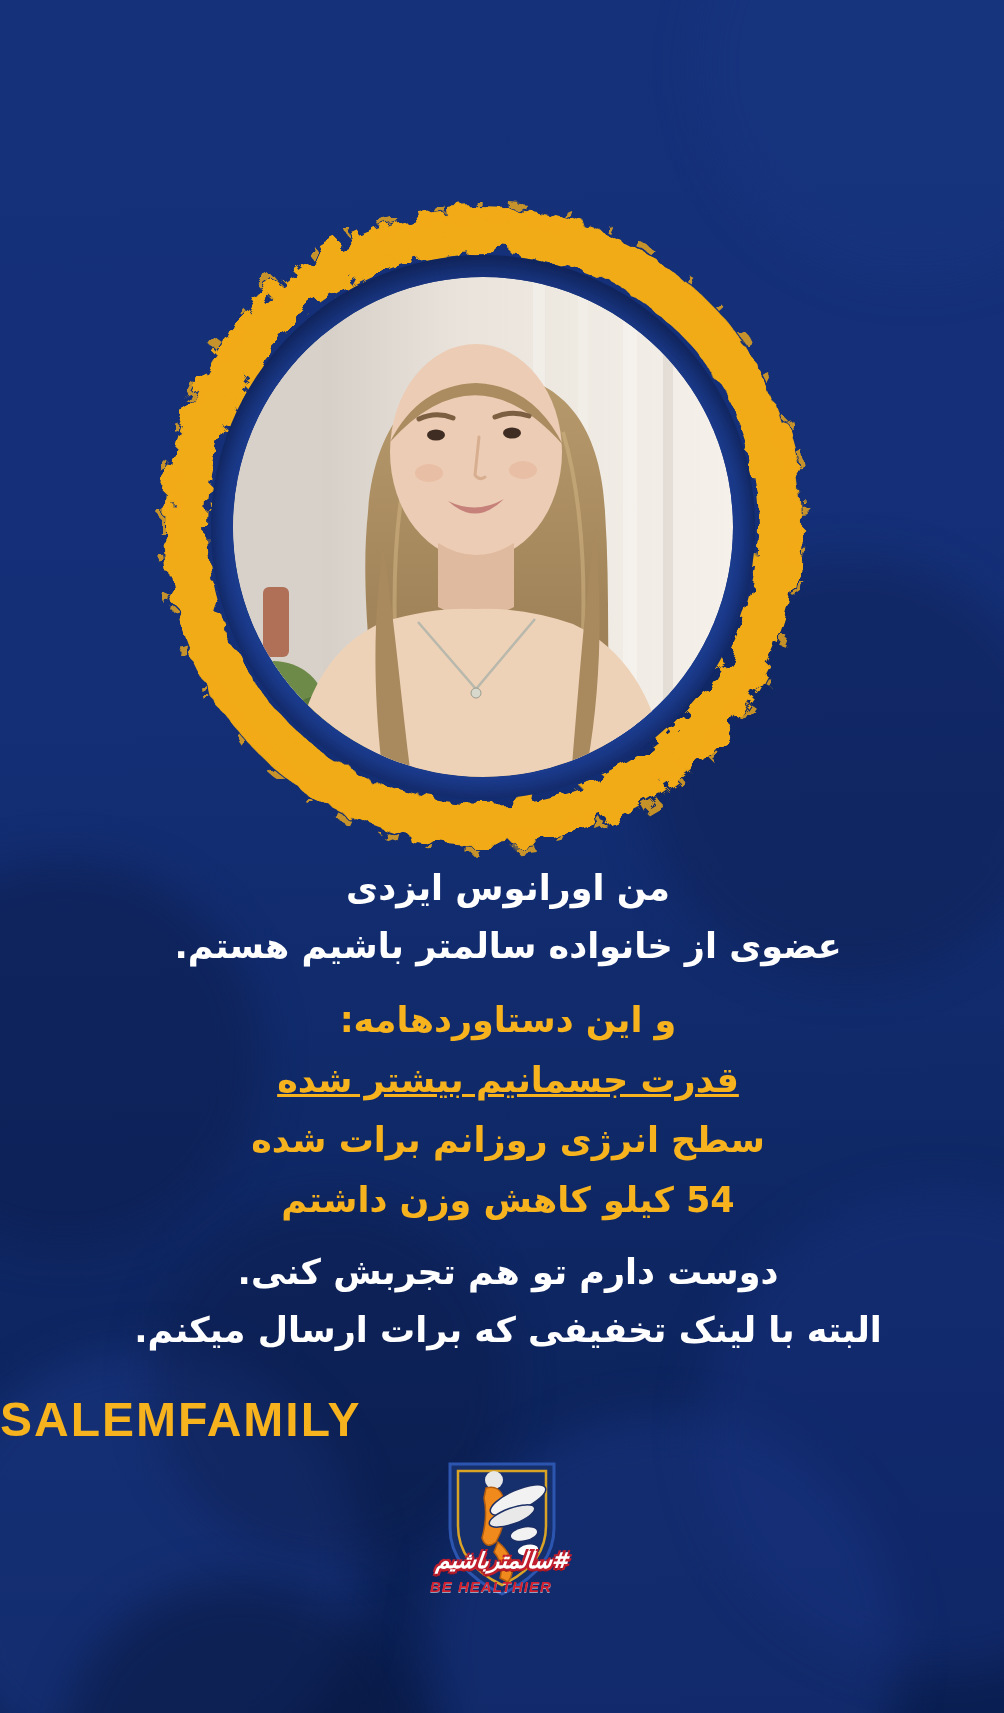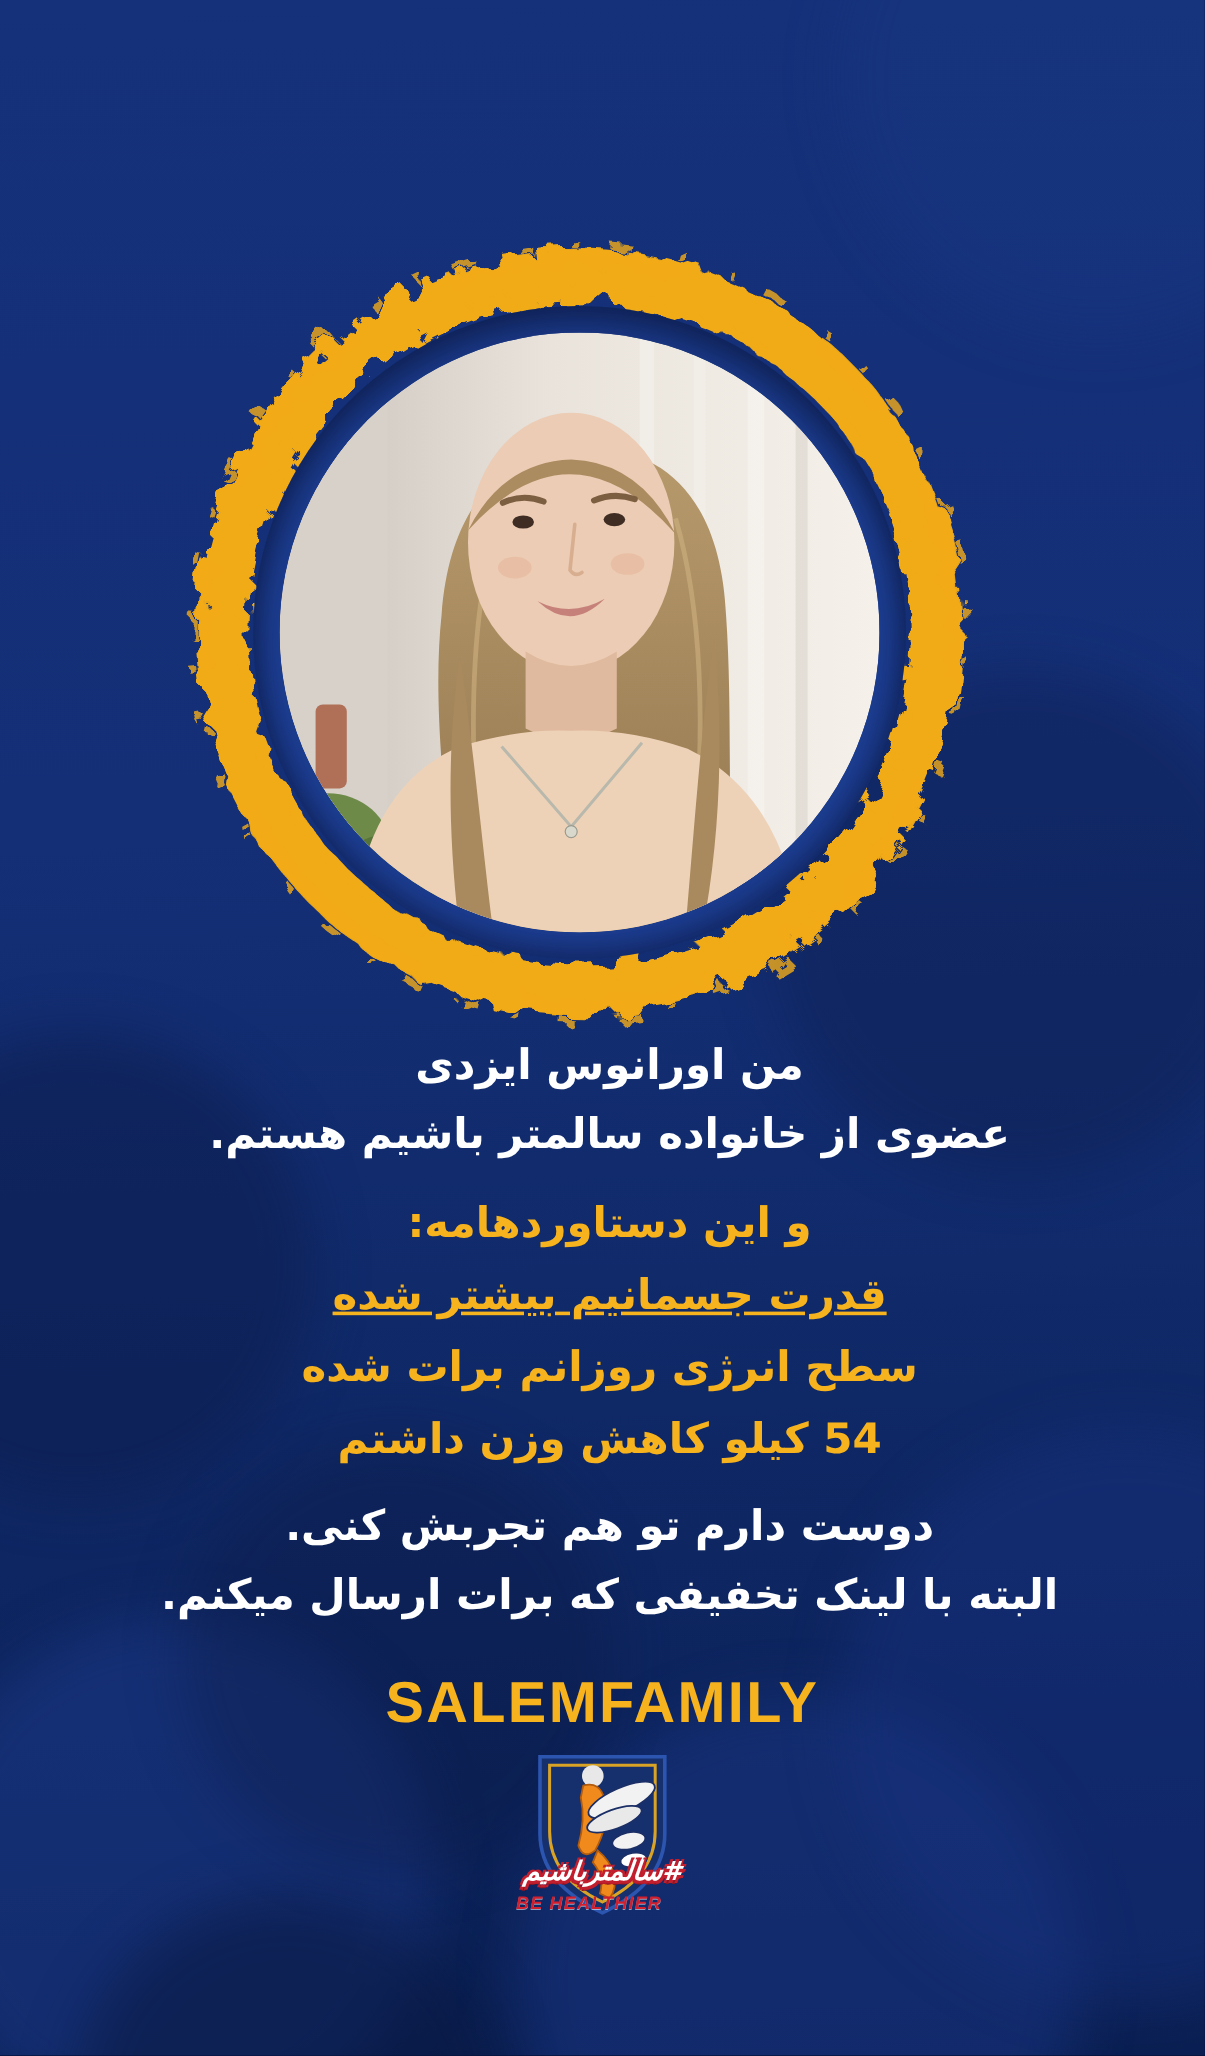--- a/index.html
+++ b/index.html
@@ -39,21 +39,21 @@
   .l1{top:866px;}
   .l2{top:924px;}
   .l3{top:998px;}
   .l4{top:1058px;text-decoration:underline;}
   .l5{top:1118px;}
   .l6{top:1178px;}
   .l7{top:1250px;}
   .l8{top:1308px;}
 
   .brand{
-    position:absolute;left:0;top:1392px;width:100%;text-align:center;
+    position:absolute;left:0;top:1392px;width:100%;text-align:left;
     color:#f6b31e;font-family:"Liberation Sans","DejaVu Sans",sans-serif;
     font-weight:700;font-size:48px;letter-spacing:2px;
   }
 
   
   .logo{position:absolute;left:402px;top:1452px;width:200px;height:170px;}
   .logo-shield{position:absolute;left:40px;top:6px;}
   .logo-hashtag{
     position:absolute;left:0;top:96px;width:200px;text-align:center;direction:rtl;
     color:#ffffff;font-weight:700;font-size:22px;font-style:italic;

